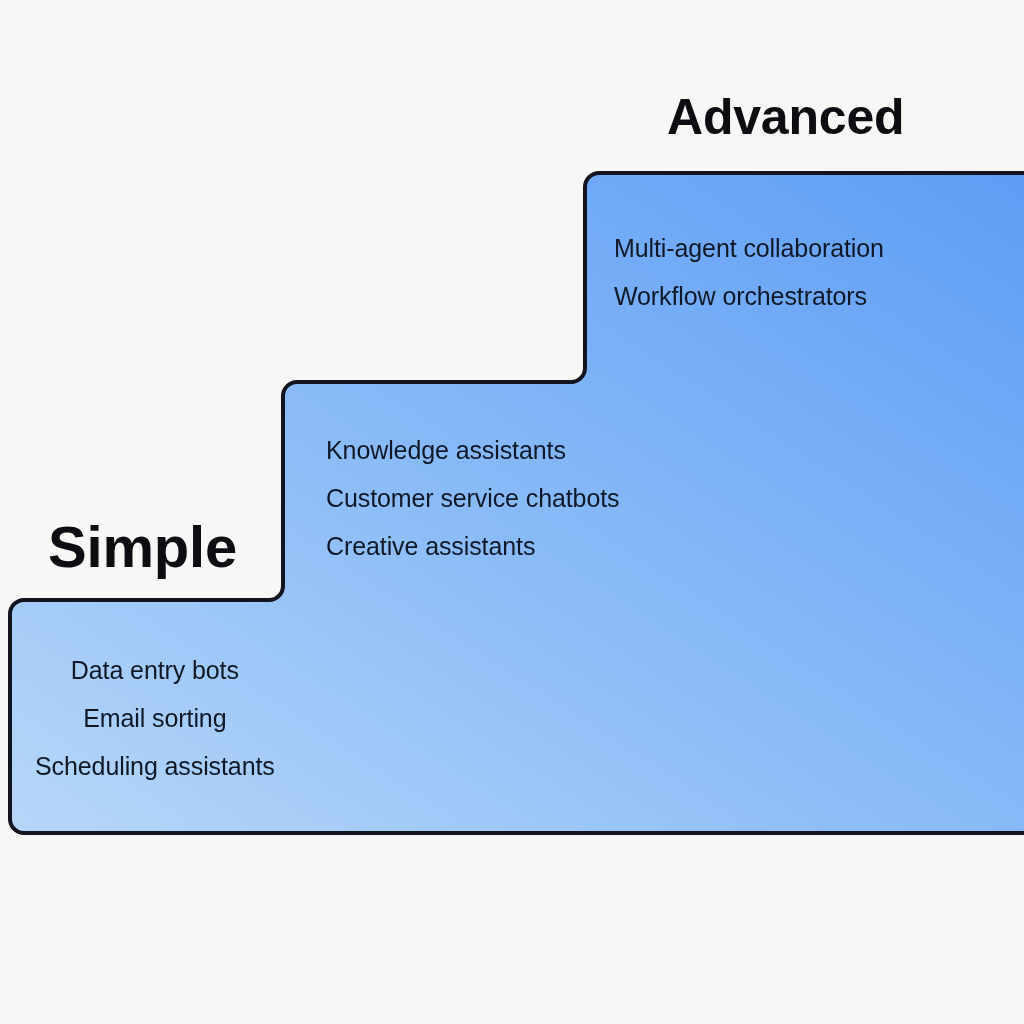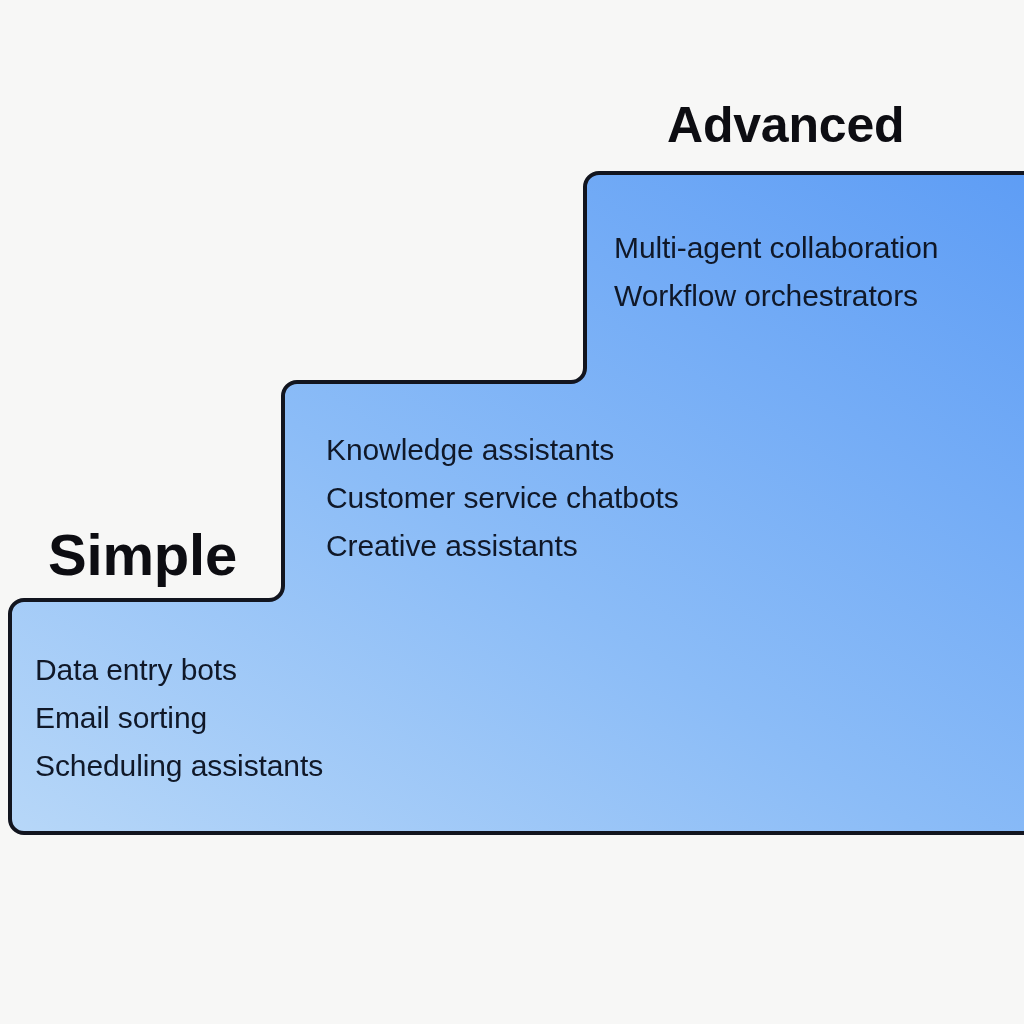--- a/index.html
+++ b/index.html
@@ -30,21 +30,20 @@
     display: block;
   }
   
   .tier-heading {
     position: absolute;
     font-weight: bold;
     color: #0d0d12;
     letter-spacing: -0.2px;
     white-space: nowrap;
     line-height: 1;
-    margin-top: 8px;
   }
   #heading-simple {
     left: 48px;
     top: 518px;
     font-size: 58px;
   }
   #heading-intermediate {
     left: 199px;
     top: 292px;
     font-size: 50px;
@@ -56,29 +55,30 @@
   }
   
   .tier-list {
     position: absolute;
     list-style: none;
     margin: 0;
     padding: 0;
     white-space: nowrap;
   }
   .tier-list li {
-    font-size: 30px;
+    font-size: 25px;
     line-height: 48px;
     color: #101828;
     font-weight: 400;
     letter-spacing: -0.1px;
   }
   #list-simple {
     left: 35px;
     top: 646px;
+    text-align: center;
   }
   #list-intermediate {
     left: 326px;
     top: 426px;
   }
   #list-advanced {
     left: 614px;
     top: 224px;
   }
 </style>

